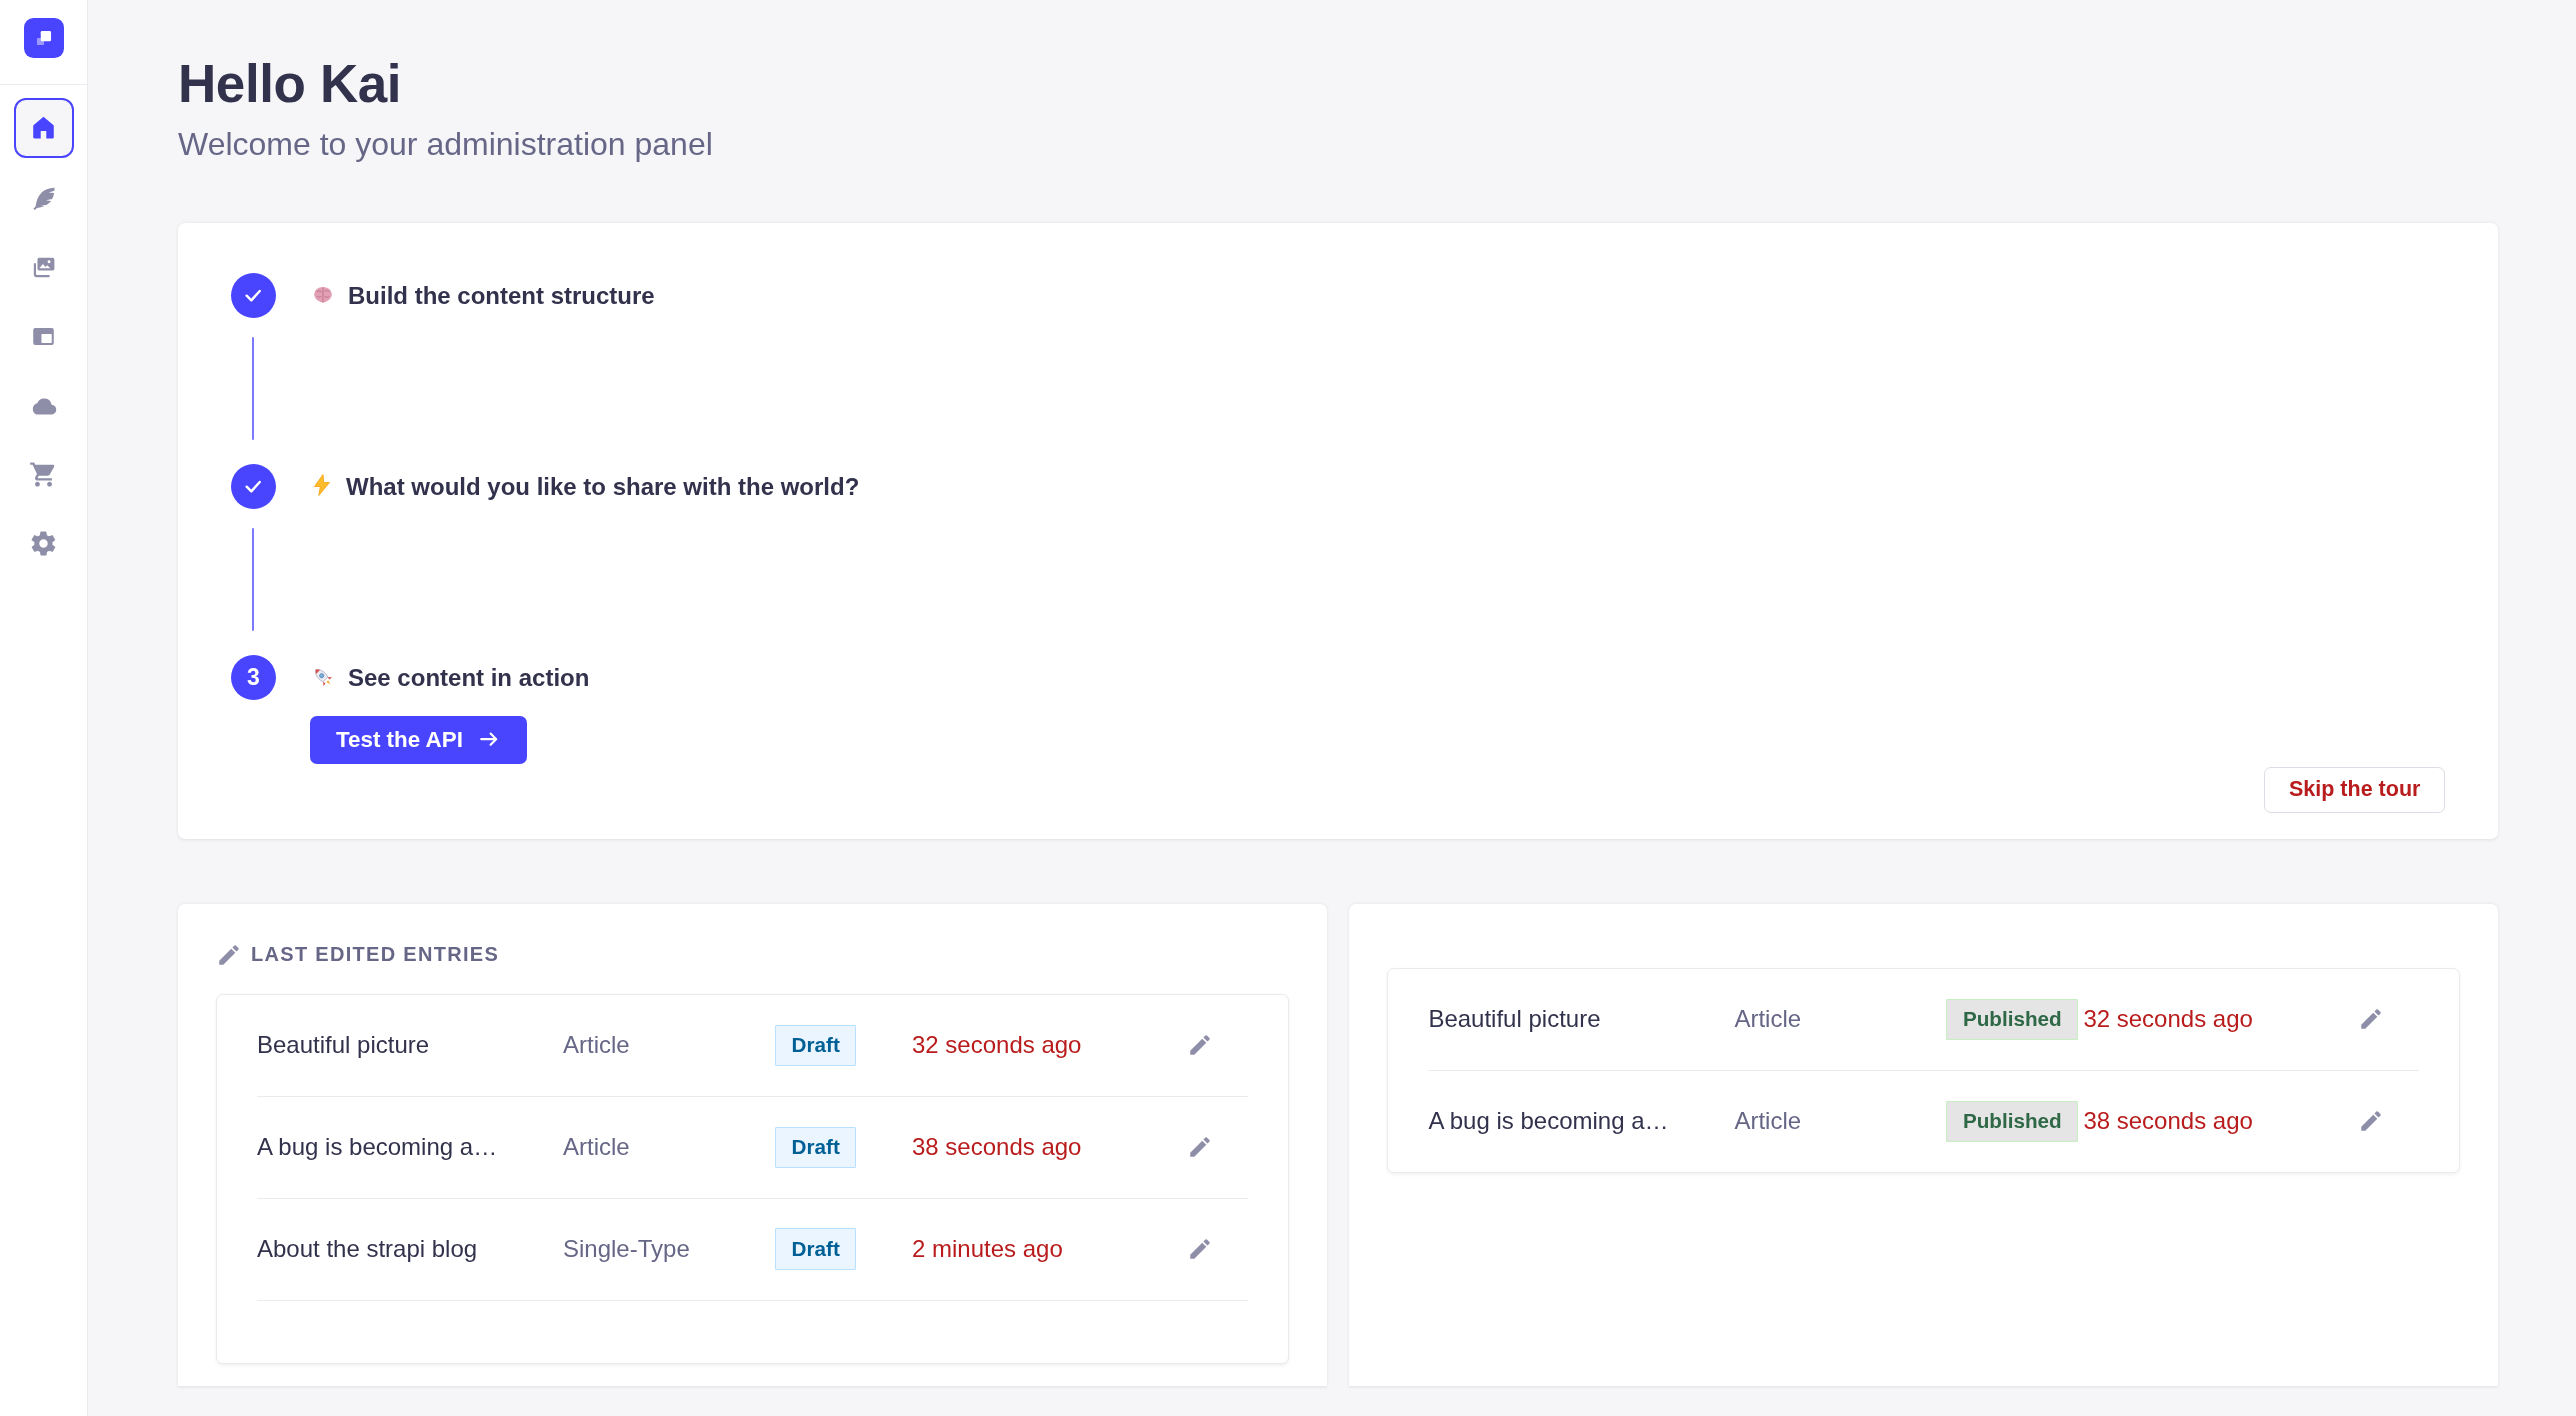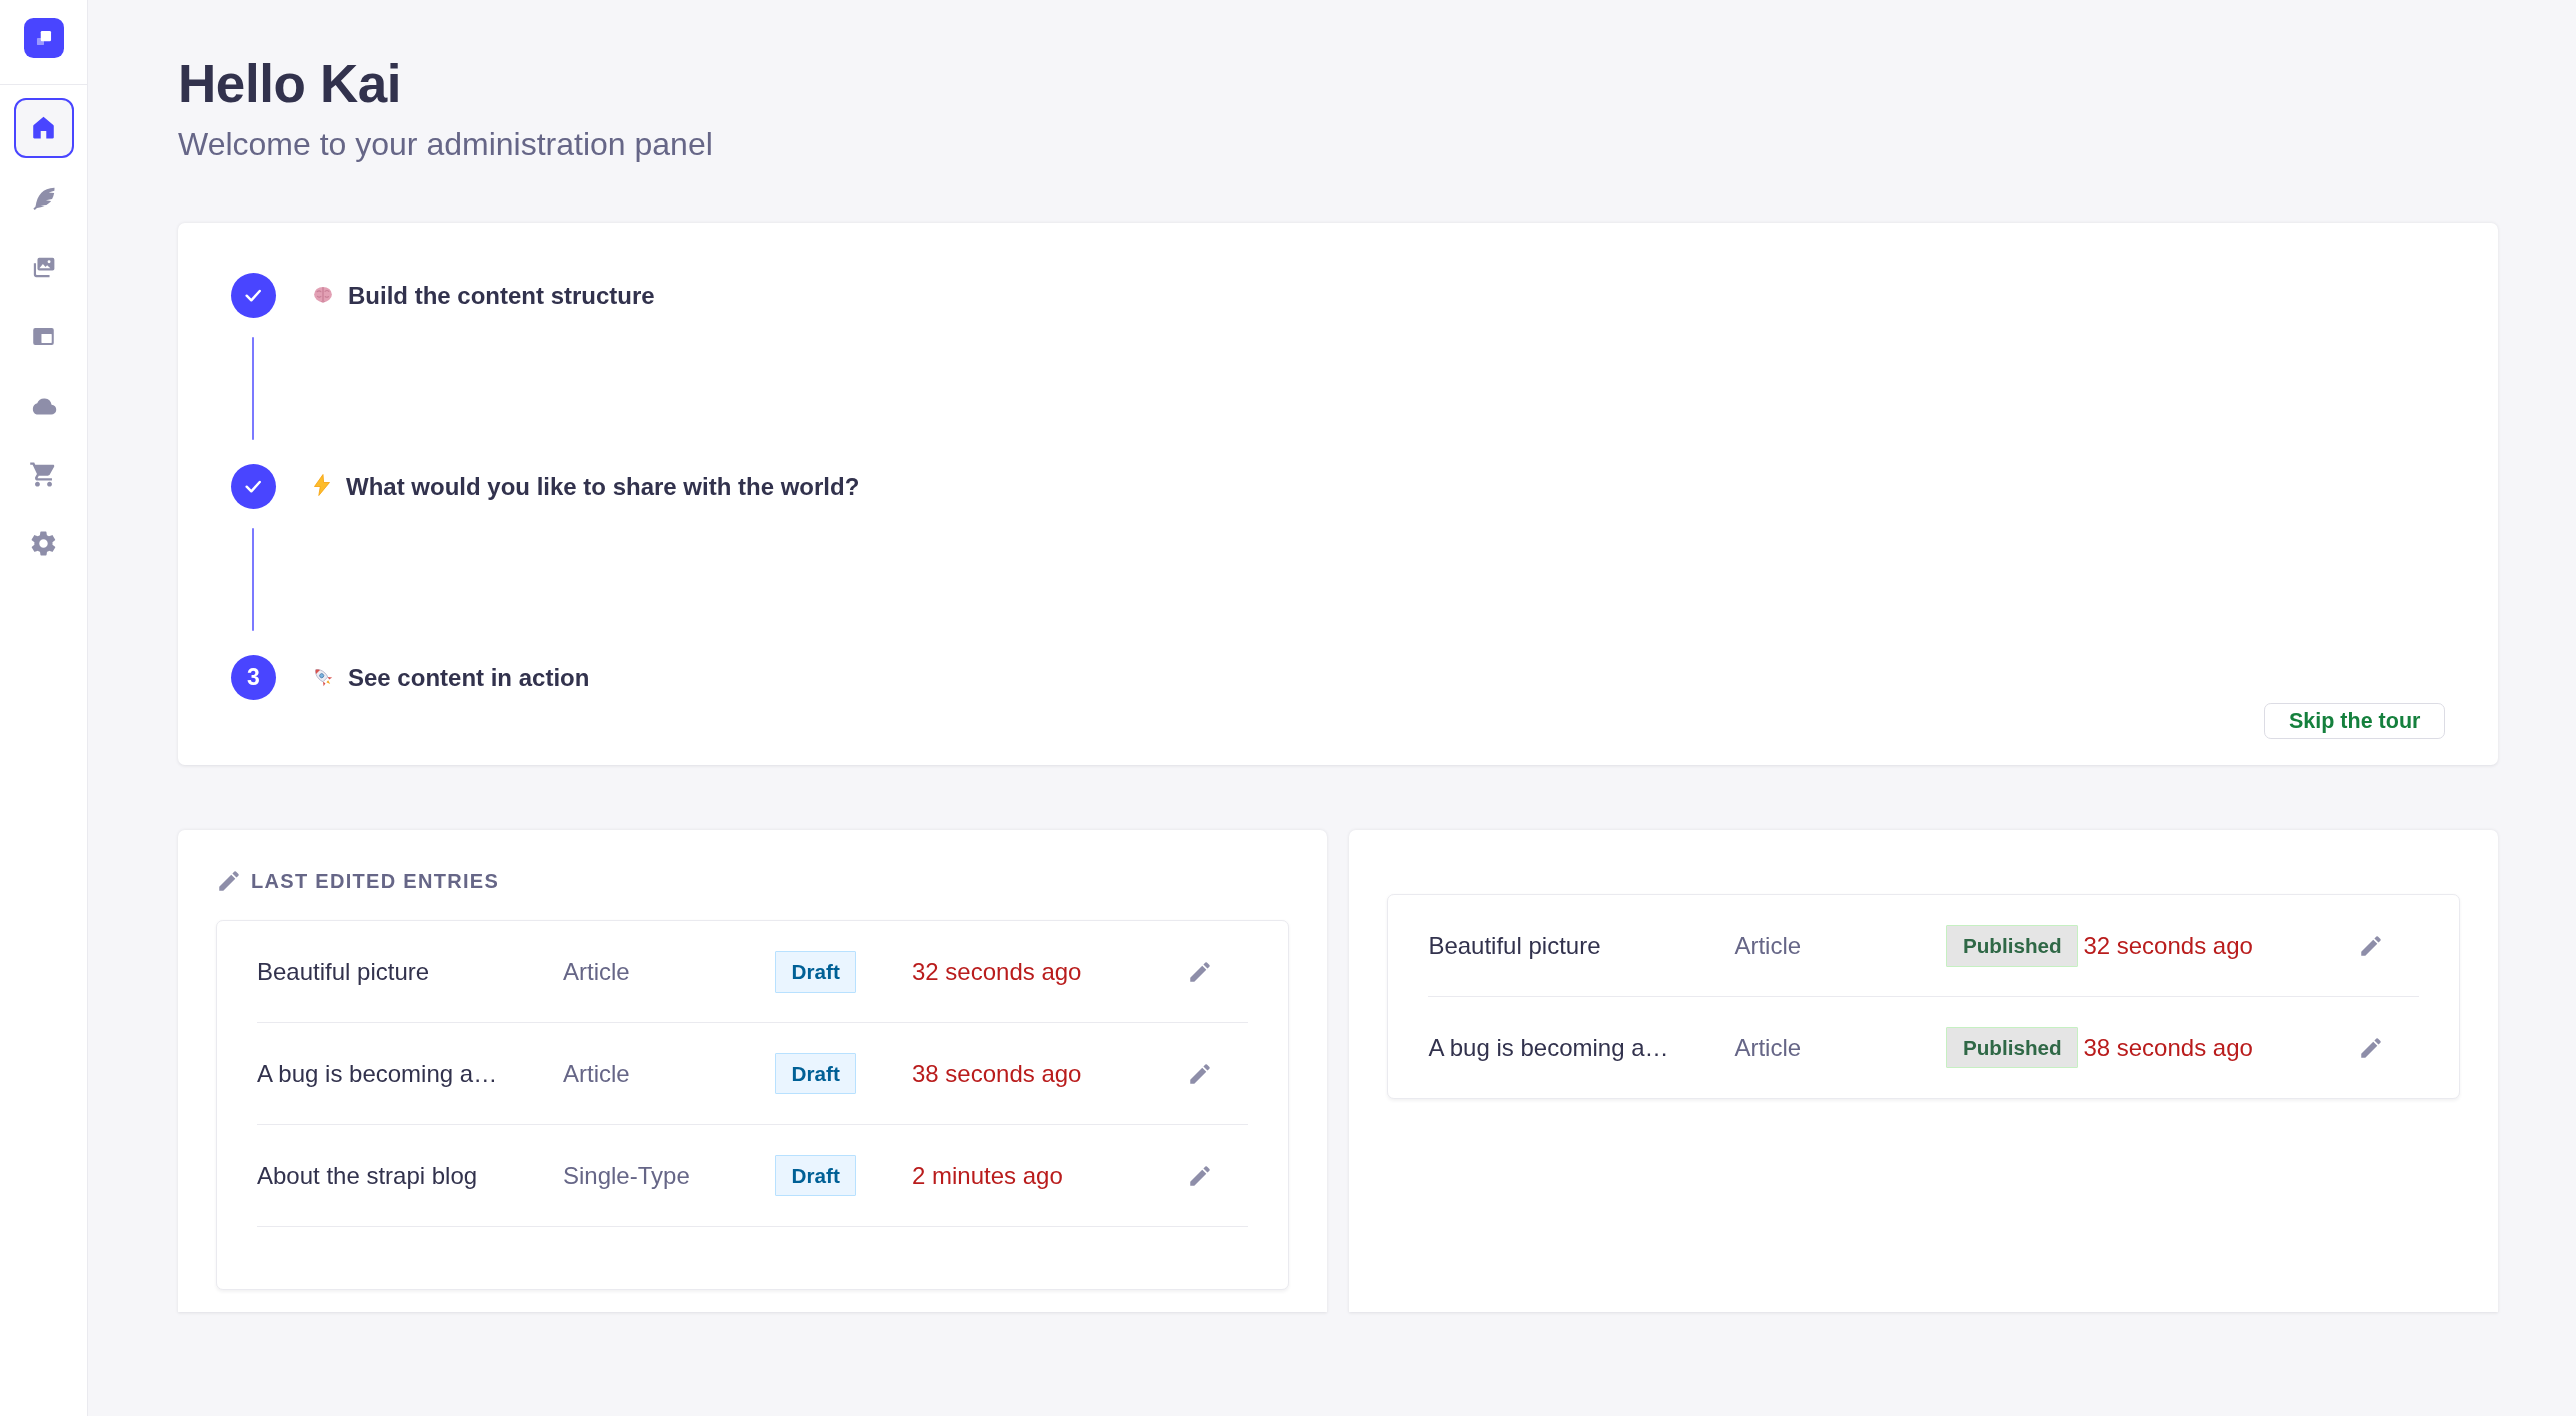--- a/index.html
+++ b/index.html
@@ -62,23 +62,23 @@
   }
   .connector { width:2.6px; height:103px; background:#7b79ff; margin:19px 0 24px 20.7px; border-radius:1.7px; }
   .cta-row { margin:15.5px 0 0 79px; }
   .cta-btn {
     display:inline-flex; align-items:center; gap:15.5px; cursor:pointer;
     height:48px; padding:0 26px; border:none; border-radius:6.9px;
     background:#4945ff; color:#ffffff; font-family:inherit; font-size:22.4px; font-weight:600;
   }
   .skip-row { display:flex; justify-content:flex-end; margin-top:3.4px; }
   .skip-btn {
-    height:36px; padding:0 24px; cursor:pointer;
+    height:46px; padding:0 24px; cursor:pointer;
     background:#ffffff; border:1.7px solid #dcdce4; border-radius:6.9px;
-    font-family:inherit; font-size:21.5px; font-weight:600; color:#15803d;
+    font-family:inherit; font-size:21.5px; font-weight:600; color:#b91c1c;
   }
 
   
   .panels { margin-top:65px; display:grid; grid-template-columns:1fr 1fr; gap:22.4px; }
   .panel {
     background:#ffffff; border-radius:6.9px 6.9px 0 0;
     box-shadow:0 0.9px 3.4px rgba(33,33,52,0.1);
     padding:38px; height:482px;
   }
   .panel-header { display:flex; align-items:center; gap:9px; }
@@ -251,20 +251,28 @@
                 <circle cx="12" cy="10.3" r="1.9" fill="#7ab3e0" stroke="#4a79a8" stroke-width="0.7"></circle>
                 <path d="M8.9 15.1 6.4 18.4l3.2-.8zM15.1 15.1l2.5 3.3-3.2-.8z" fill="#d9534f"></path>
                 <path d="M10.8 17.6h2.4L12 21.3z" fill="#f5a623"></path>
               </g>
             </svg>
           </span>
           <span>See content in action</span>
         </button>
       </div>
 
+      <div class="cta-row">
+        <button class="cta-btn">
+          <span>Test the API</span>
+          <svg width="22.4" height="22.4" viewBox="0 0 24 24">
+            <path d="M3.5 12h16M13.5 6l6 6-6 6" fill="none" stroke="#ffffff" stroke-width="2.3" stroke-linecap="round" stroke-linejoin="round"></path>
+          </svg>
+        </button>
+      </div>
 
       <div class="skip-row">
         <button class="skip-btn">Skip the tour</button>
       </div>
     </section>
 
     <section class="panels">
 
       <div class="panel">
         <div class="panel-header">

